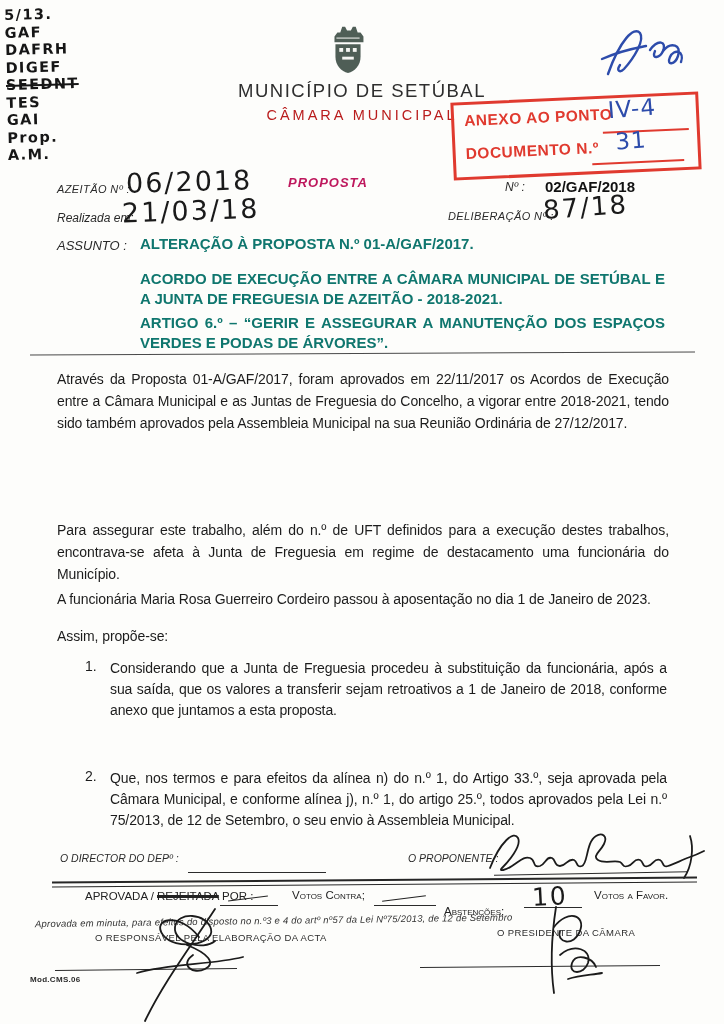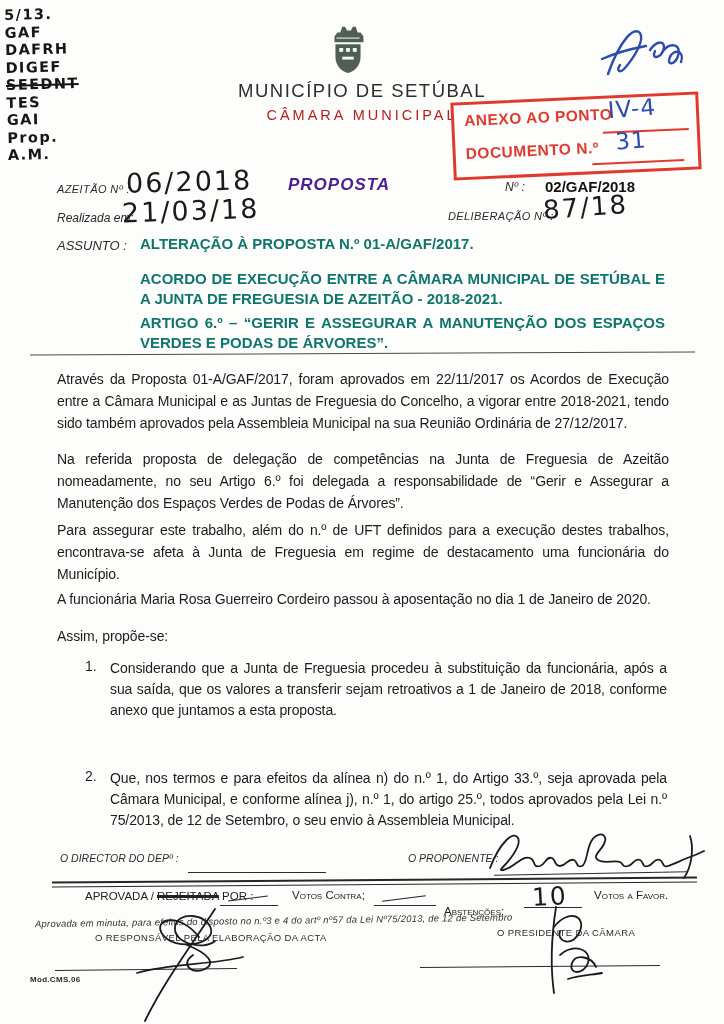--- a/index.html
+++ b/index.html
@@ -23,21 +23,21 @@
   .stamp{left:452px;top:97px;width:242px;height:72px;border:3px solid #e03a2f;
          transform:rotate(-2.6deg);color:#e03a2f;}
   .stamp-label{font-weight:bold;font-size:15.5px;letter-spacing:.5px;white-space:nowrap;}
   .stamp-line{position:absolute;border-bottom:2px solid #e03a2f;}
   .stamp-val{position:absolute;font-size:23px;letter-spacing:1px;transform:rotate(-2deg);}
 
   
   .lbl{font-style:italic;color:#2a2a2a;}
   .lbl-sm{font-size:11px;letter-spacing:.4px;}
   .lbl-md{font-size:12px;}
-  .proposta{font-size:17px;font-weight:bold;font-style:italic;letter-spacing:1px;color:#4c1d95;}
+  .proposta{font-size:13px;font-weight:bold;font-style:italic;letter-spacing:1px;color:#be185d;}
   .num-bold{font-size:15px;font-weight:bold;color:#111;}
 
   
   .subject-line{font-weight:bold;font-size:15px;line-height:20px;text-align:justify;color:#0f766e;}
   .divider{border-top:1.6px solid #4a4a4a;transform:rotate(-.25deg);}
   .para{font-size:14px;line-height:22px;text-align:justify;letter-spacing:-.1px;color:#1c1c1c;}
   .li-num{font-size:14px;color:#1c1c1c;}
   .li-text{font-size:14px;line-height:21px;text-align:justify;letter-spacing:-.1px;color:#1c1c1c;}
 
   
@@ -115,23 +115,22 @@
   <span class="abs hand" style="left:543px;top:192px;font-size:26px;transform:rotate(-4deg);">87/18</span>
 
   <span class="abs lbl" style="left:57px;top:238px;font-size:13px;">ASSUNTO :</span>
   <div class="abs subject-line" style="left:140px;top:234px;width:525px;">ALTERAÇÃO À PROPOSTA N.º 01-A/GAF/2017.</div>
   <div class="abs subject-line" style="left:140px;top:269px;width:525px;">ACORDO DE EXECUÇÃO ENTRE A CÂMARA MUNICIPAL DE SETÚBAL E A JUNTA DE FREGUESIA DE AZEITÃO - 2018-2021.</div>
   <div class="abs subject-line" style="left:140px;top:313px;width:525px;">ARTIGO 6.º – “GERIR E ASSEGURAR A MANUTENÇÃO DOS ESPAÇOS VERDES E PODAS DE ÁRVORES”.</div>
 
   <div class="abs divider" style="left:30px;top:353px;width:665px;"></div>
 
   <div class="abs para" style="left:57px;top:368px;width:612px;">Através da Proposta 01-A/GAF/2017, foram aprovados em 22/11/2017 os Acordos de Execução entre a Câmara Municipal e as Juntas de Freguesia do Concelho, a vigorar entre 2018-2021, tendo sido também aprovados pela Assembleia Municipal na sua Reunião Ordinária de 27/12/2017.</div>
-  <div class="abs para" style="left:57px;top:448px;width:612px;">Na referida proposta de delegação de competências na Junta de Freguesia de Azeitão nomeadamente, no seu Artigo 6.º foi delegada a responsabilidade de “Gerir e Assegurar a Manutenção dos Espaços Verdes de Podas de Árvores”.</div>
   <div class="abs para" style="left:57px;top:519px;width:612px;">Para assegurar este trabalho, além do n.º de UFT definidos para a execução destes trabalhos, encontrava-se afeta à Junta de Freguesia em regime de destacamento uma funcionária do Município.</div>
-  <div class="abs para" style="left:57px;top:588px;width:612px;">A funcionária Maria Rosa Guerreiro Cordeiro passou à aposentação no dia 1 de Janeiro de 2020.</div>
+  <div class="abs para" style="left:57px;top:588px;width:612px;">A funcionária Maria Rosa Guerreiro Cordeiro passou à aposentação no dia 1 de Janeiro de 2023.</div>
   <div class="abs para" style="left:57px;top:625px;width:612px;">Assim, propõe-se:</div>
 
   <span class="abs li-num" style="left:85px;top:658px;">1.</span>
   <div class="abs" style="left:110px;top:658px;width:557px;">
     <div class="li-text">Considerando que a Junta de Freguesia procedeu à substituição da funcionária, após a sua saída, que os valores a transferir sejam retroativos a 1 de Janeiro de 2018, conforme anexo que juntamos a esta proposta.</div>
   </div>
   <span class="abs li-num" style="left:85px;top:768px;">2.</span>
   <div class="abs li-text" style="left:110px;top:768px;width:557px;">Que, nos termos e para efeitos da alínea n) do n.º 1, do Artigo 33.º, seja aprovada pela Câmara Municipal, e conforme alínea j), n.º 1, do artigo 25.º, todos aprovados pela Lei n.º 75/2013, de 12 de Setembro, o seu envio à Assembleia Municipal.</div>
 
   <span class="abs lbl" style="left:60px;top:852px;font-size:10.5px;">O DIRECTOR DO DEPº :</span>

